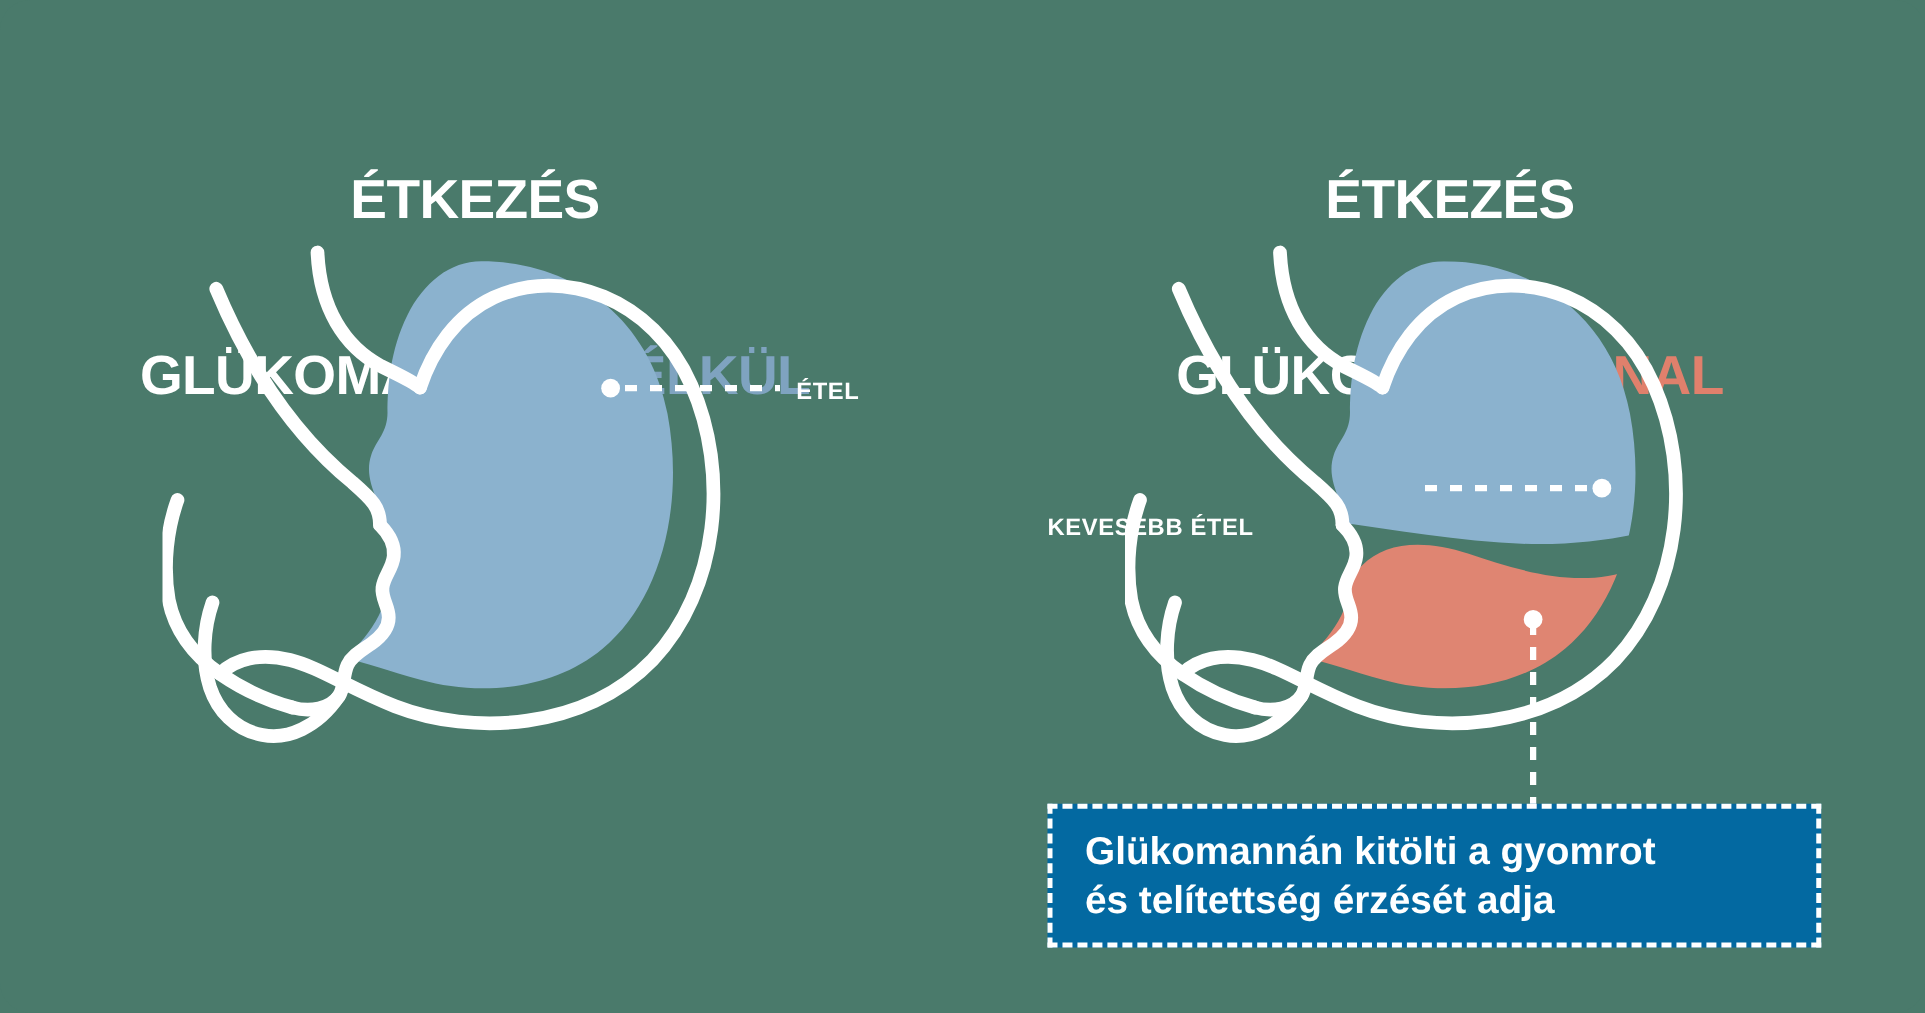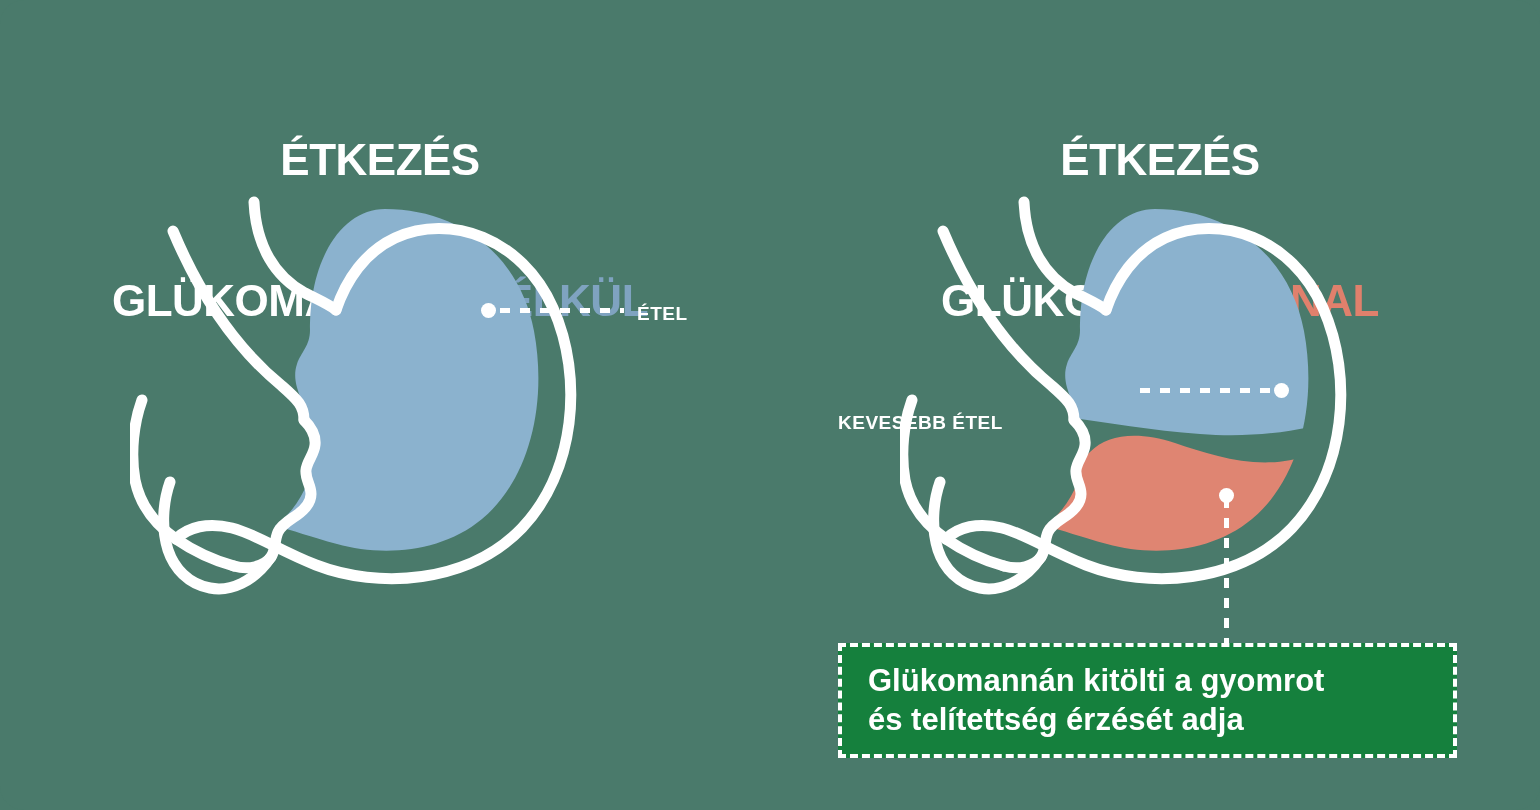--- a/index.html
+++ b/index.html
@@ -87,21 +87,21 @@
   #dot-kevesebb  { left: 1274px; top: 383px; }
   #dot-callout   { left: 1219px; top: 488px; }
 
   
   #callout-box {
     position: absolute;
     left: 838px;
     top: 643px;
     width: 619px;
     height: 115px;
-    background: #15803d;
+    background: #0369a1;
     border: 4px dashed #ffffff;
     box-sizing: border-box;
     display: flex;
     align-items: center;
   }
   #callout-text {
     padding: 0 0 0 26px;
     font-family: "Liberation Sans", sans-serif;
     font-weight: bold;
     font-size: 31px;

